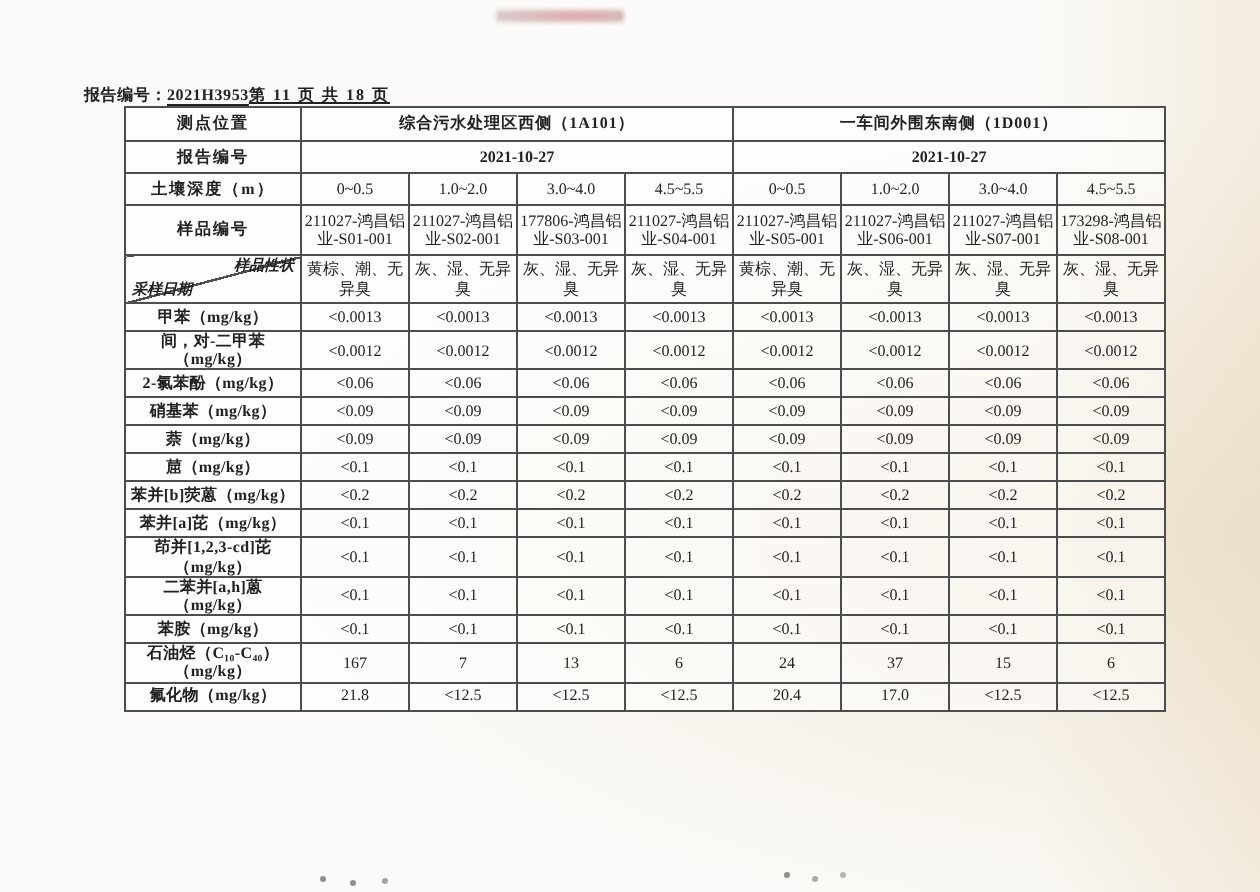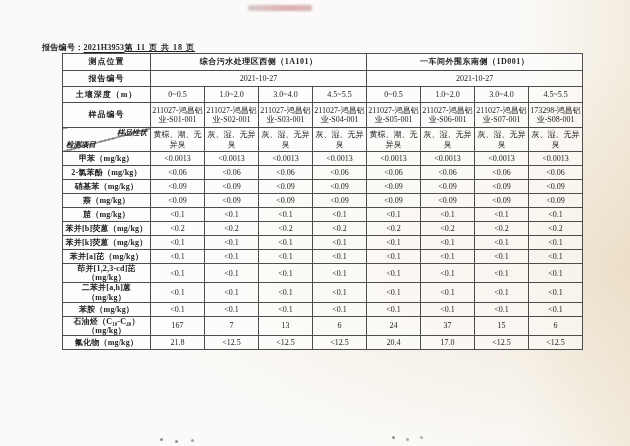--- a/index.html
+++ b/index.html
@@ -31,21 +31,21 @@
     overflow:hidden;
   }
   col.c-label{width:88px;}
   col.c-data{width:54px;}
   tr.h17 td{height:16px;}
   tr.h16 td{height:15px;}
   tr.h25 td{height:24px;}
   tr.h24 td{height:23px;}
   td.lbl{font-weight:bold;letter-spacing:1px;}
   td.loc{font-weight:bold;letter-spacing:.5px;}
-  td.datev{font-size:8.5px;}
+  td.datev{font-size:8.5px;font-weight:bold;}
   td.num{font-size:8px;}
   td.sid{font-size:7px;line-height:1.25;}
   td.trait{font-size:7px;line-height:1.25;}
   td.aname{font-weight:bold;font-size:7.5px;letter-spacing:.2px;}
   td.val{font-size:8px;height:13px;}
   td.diag{
     position:relative;padding:0;
     background:linear-gradient(to bottom right,
       transparent calc(50% - .6px), #4d4d4d calc(50% - .6px),
       #4d4d4d calc(50% + .6px), transparent calc(50% + .6px));
@@ -105,31 +105,31 @@
           <td class="num">4.5~5.5</td>
           <td class="num">0~0.5</td>
           <td class="num">1.0~2.0</td>
           <td class="num">3.0~4.0</td>
           <td class="num">4.5~5.5</td>
         </tr>
       <tr class="h25">
         <td class="lbl">样品编号</td>
       <td class="sid">211027-鸿昌铝业-S01-001</td>
           <td class="sid">211027-鸿昌铝业-S02-001</td>
-          <td class="sid">211027-鸿昌铝业-S03-001</td>
+          <td class="sid">177806-鸿昌铝业-S03-001</td>
           <td class="sid">211027-鸿昌铝业-S04-001</td>
           <td class="sid">211027-鸿昌铝业-S05-001</td>
           <td class="sid">211027-鸿昌铝业-S06-001</td>
           <td class="sid">211027-鸿昌铝业-S07-001</td>
           <td class="sid">173298-鸿昌铝业-S08-001</td>
         </tr>
       <tr class="h24">
         <td class="diag">
           <span class="t1">样品性状</span>
-          <span class="t2">检测项目</span>
+          <span class="t2">采样日期</span>
         </td>
       <td class="trait">黄棕、潮、无异臭</td>
           <td class="trait">灰、湿、无异臭</td>
           <td class="trait">灰、湿、无异臭</td>
           <td class="trait">灰、湿、无异臭</td>
           <td class="trait">黄棕、潮、无异臭</td>
           <td class="trait">灰、湿、无异臭</td>
           <td class="trait">灰、湿、无异臭</td>
           <td class="trait">灰、湿、无异臭</td>
         </tr>
@@ -140,20 +140,31 @@
           <td class="val">&lt;0.0013</td>
           <td class="val">&lt;0.0013</td>
           <td class="val">&lt;0.0013</td>
           <td class="val">&lt;0.0013</td>
           <td class="val">&lt;0.0013</td>
           <td class="val">&lt;0.0013</td>
           <td class="val">&lt;0.0013</td>
           <td class="val">&lt;0.0013</td>
         </tr>
         <tr>
+          <td class="aname">间，对-二甲苯（mg/kg）</td>
+          <td class="val">&lt;0.0012</td>
+          <td class="val">&lt;0.0012</td>
+          <td class="val">&lt;0.0012</td>
+          <td class="val">&lt;0.0012</td>
+          <td class="val">&lt;0.0012</td>
+          <td class="val">&lt;0.0012</td>
+          <td class="val">&lt;0.0012</td>
+          <td class="val">&lt;0.0012</td>
+        </tr>
+        <tr>
           <td class="aname">2-氯苯酚（mg/kg）</td>
           <td class="val">&lt;0.06</td>
           <td class="val">&lt;0.06</td>
           <td class="val">&lt;0.06</td>
           <td class="val">&lt;0.06</td>
           <td class="val">&lt;0.06</td>
           <td class="val">&lt;0.06</td>
           <td class="val">&lt;0.06</td>
           <td class="val">&lt;0.06</td>
         </tr>
@@ -193,31 +204,20 @@
         <tr>
           <td class="aname">苯并[b]荧蒽（mg/kg）</td>
           <td class="val">&lt;0.2</td>
           <td class="val">&lt;0.2</td>
           <td class="val">&lt;0.2</td>
           <td class="val">&lt;0.2</td>
           <td class="val">&lt;0.2</td>
           <td class="val">&lt;0.2</td>
           <td class="val">&lt;0.2</td>
           <td class="val">&lt;0.2</td>
-        </tr>
-        <tr>
-          <td class="aname">苯并[k]荧蒽（mg/kg）</td>
-          <td class="val">&lt;0.1</td>
-          <td class="val">&lt;0.1</td>
-          <td class="val">&lt;0.1</td>
-          <td class="val">&lt;0.1</td>
-          <td class="val">&lt;0.1</td>
-          <td class="val">&lt;0.1</td>
-          <td class="val">&lt;0.1</td>
-          <td class="val">&lt;0.1</td>
         </tr>
         <tr>
           <td class="aname">苯并[a]芘（mg/kg）</td>
           <td class="val">&lt;0.1</td>
           <td class="val">&lt;0.1</td>
           <td class="val">&lt;0.1</td>
           <td class="val">&lt;0.1</td>
           <td class="val">&lt;0.1</td>
           <td class="val">&lt;0.1</td>
           <td class="val">&lt;0.1</td>

